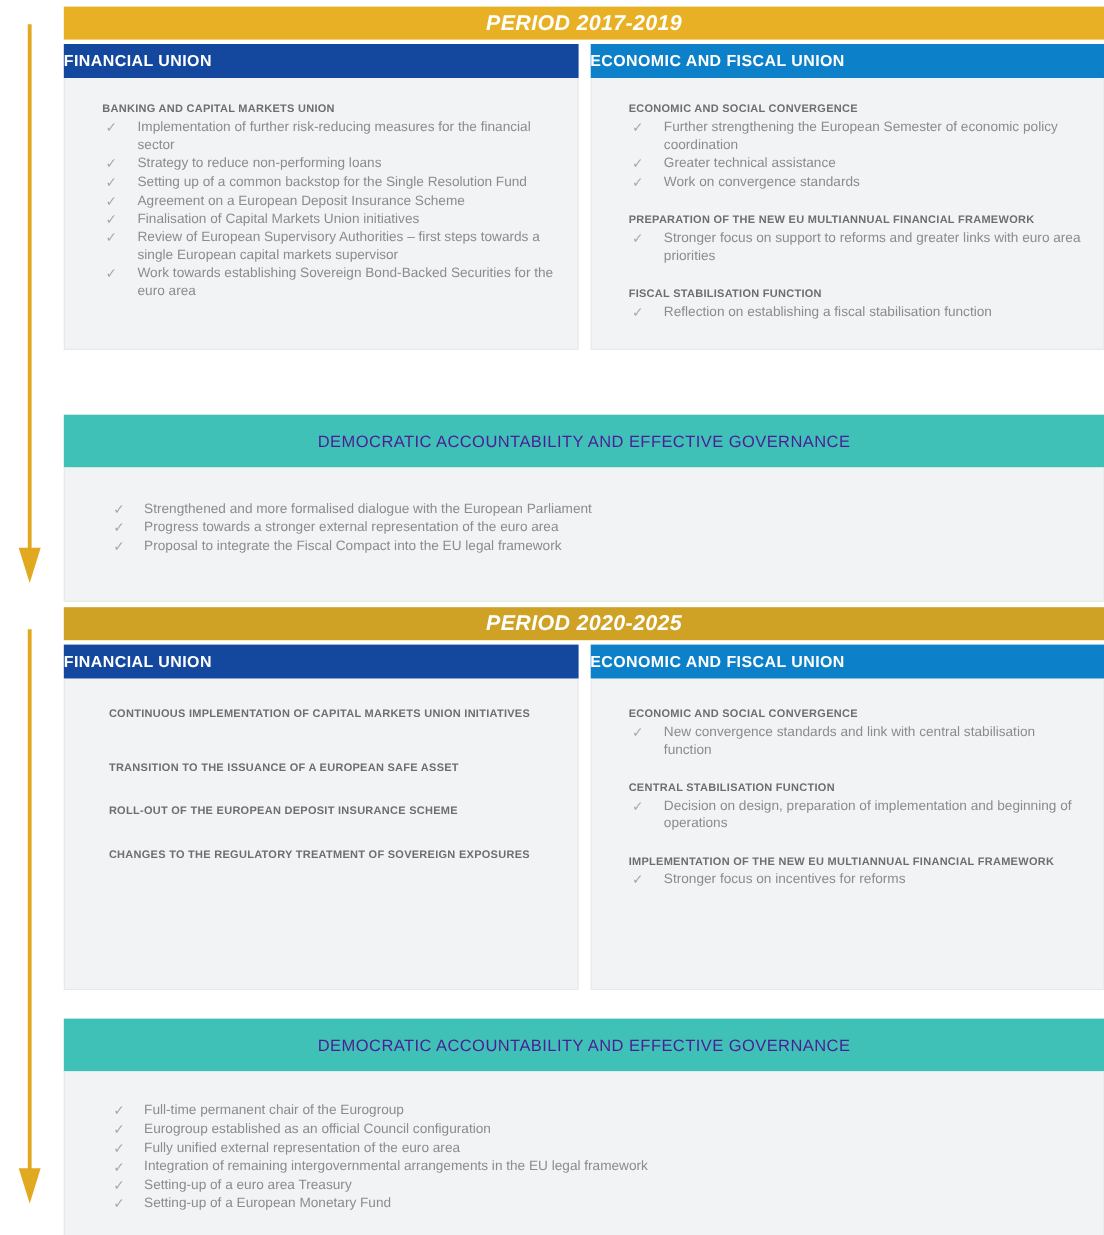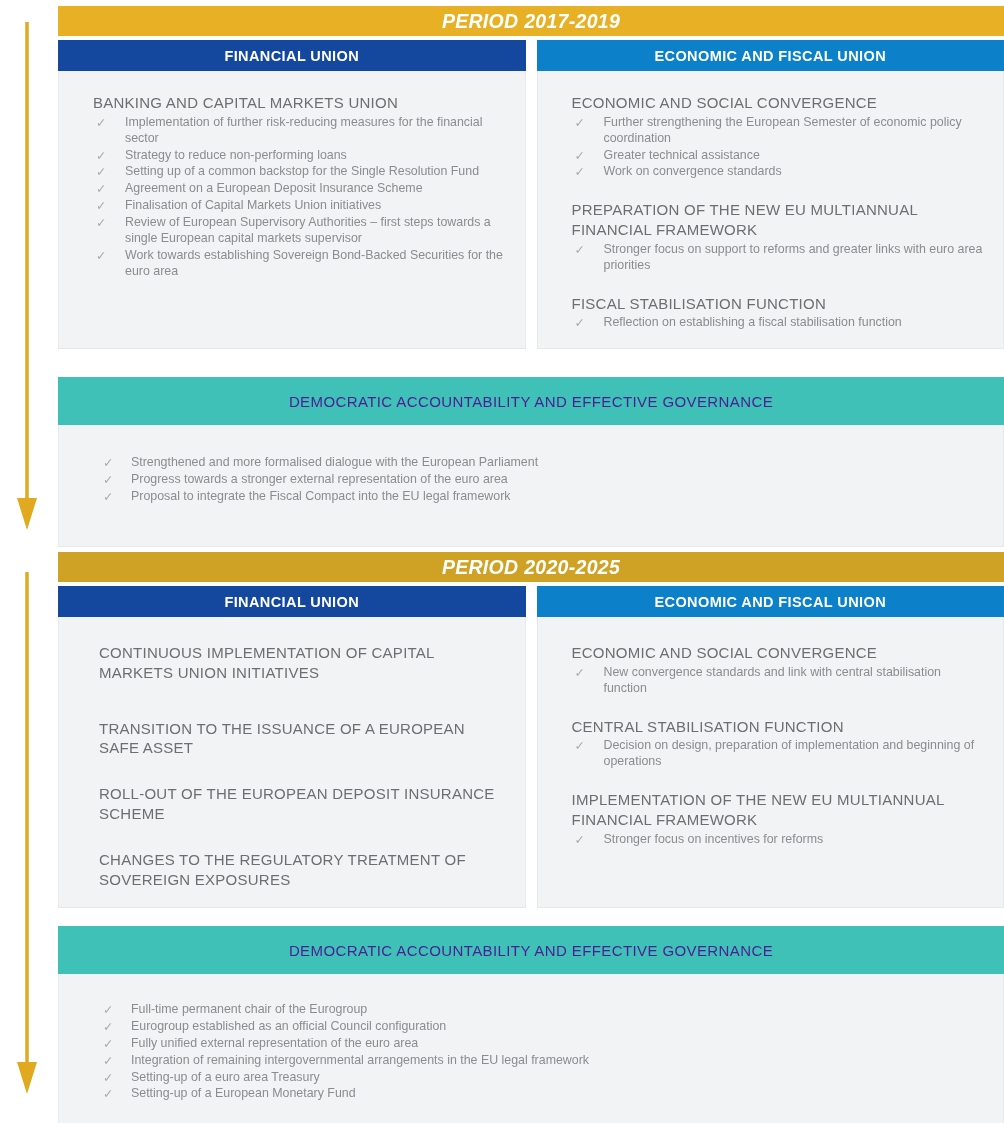--- a/index.html
+++ b/index.html
@@ -50,21 +50,21 @@
   }
   .col {
     flex: 1 1 0;
     display: flex;
     flex-direction: column;
   }
   .col-head {
     height: 31px;
     display: flex;
     align-items: center;
-    justify-content: center;
+    justify-content: flex-start;
     color: #ffffff;
     font-weight: bold;
     font-size: 14.5px;
     letter-spacing: 0.4px;
   }
   .col-head.dark { background: #14489F; }
   .col-head.light { background: #0C81C9; }
 
   .col-body {
     background: #f2f3f5;
@@ -72,22 +72,22 @@
     border-top: none;
     padding: 22px 20px 16px 34px;
     flex: 1 1 auto;
   }
 
   .group { margin-bottom: 14px; }
   .group:last-child { margin-bottom: 0; }
 
   .group-title {
     color: #6d6e71;
-    font-weight: normal;
-    font-size: 15px;
+    font-weight: bold;
+    font-size: 10px;
     letter-spacing: 0.25px;
     line-height: 1.32;
     margin-bottom: 2px;
     text-transform: uppercase;
   }
 
   ul.ticks {
     list-style: none;
     margin: 0; padding: 0;
   }

